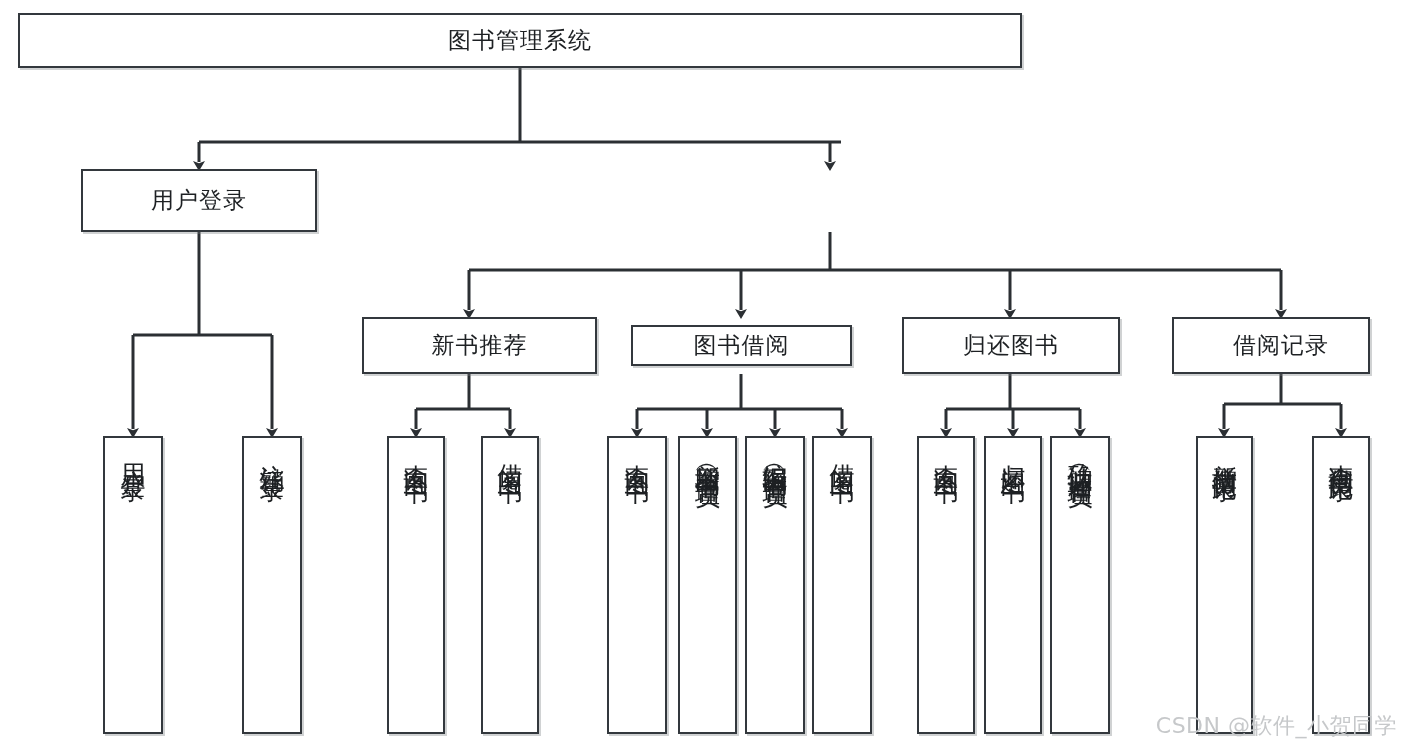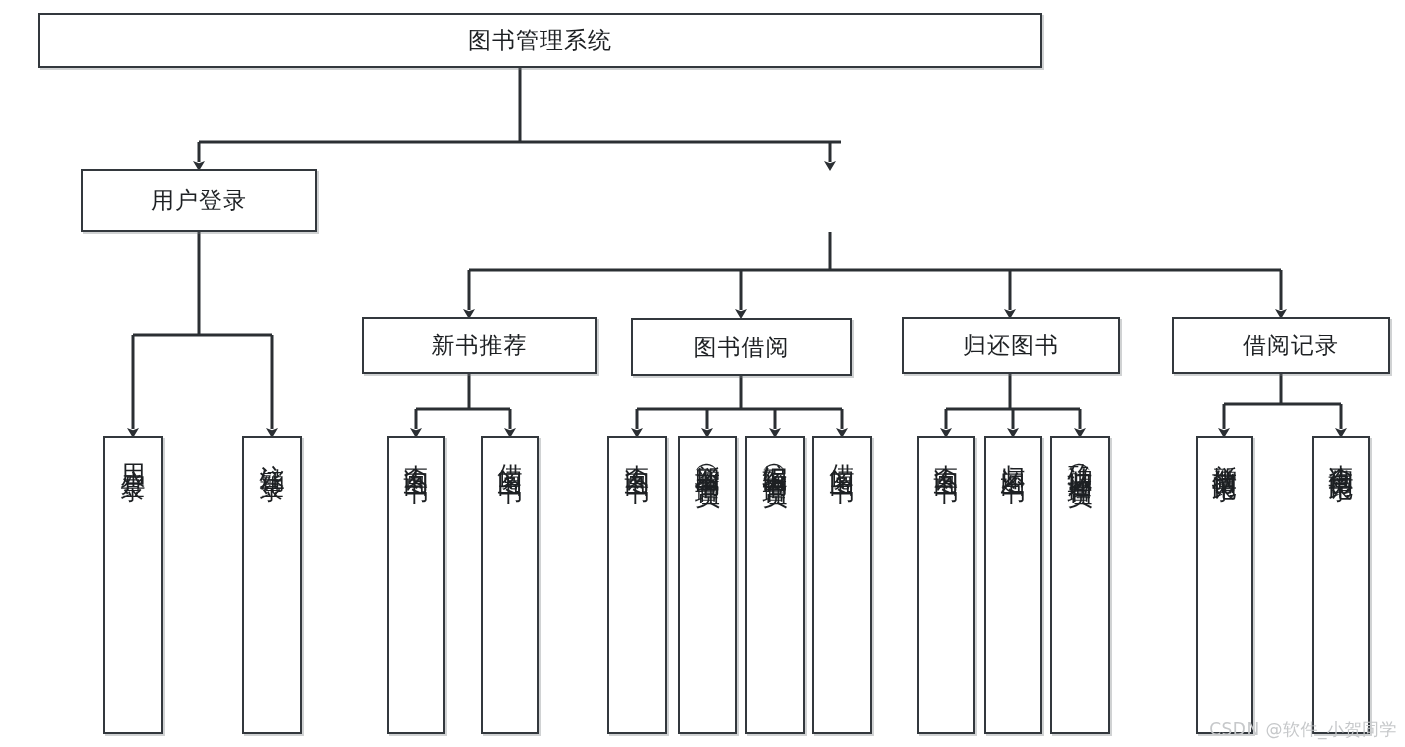--- a/index.html
+++ b/index.html
@@ -57,21 +57,21 @@
     letter-spacing: 5px;
     line-height: 1.0;
   }
   .node.vertical.tall-text .node-label {
     letter-spacing: 3px;
   }
   #watermark {
     position: absolute;
     right: 8px;
     bottom: 6px;
-    font-size: 17px;
+    font-size: 22px;
     color: #c6c8ca;
     letter-spacing: 0.5px;
     white-space: nowrap;
     pointer-events: none;
   }
 </style>
 </head>
 <body>
 
 <div id="canvas">
@@ -119,38 +119,38 @@
       <path d="M1013,409 L1013,429" marker-end="url(#arrow)"></path>
       <path d="M1080,409 L1080,429" marker-end="url(#arrow)"></path>
 
       <path d="M1281,374 L1281,404"></path>
       <path d="M1224,404 L1341,404"></path>
       <path d="M1224,404 L1224,429" marker-end="url(#arrow)"></path>
       <path d="M1341,404 L1341,429" marker-end="url(#arrow)"></path>
     </g>
   </svg>
 
-  <div class="node horizontal" style="left:18px; top:13px; width:1004px; height:55px;margin-left:20px;">
+  <div class="node horizontal" style="left:18px; top:13px; width:1004px; height:55px;">
     <span class="node-label">图书管理系统</span>
   </div>
 
   <div class="node horizontal" style="left:81px; top:169px; width:236px; height:63px;">
     <span class="node-label">用户登录</span>
   </div>
 
   <div class="node horizontal" style="left:362px; top:317px; width:235px; height:57px;">
     <span class="node-label">新书推荐</span>
   </div>
-  <div class="node horizontal" style="left:631px; top:318px; width:221px; height:58px;">
+  <div class="node horizontal" style="left:631px; top:325px; width:221px; height:41px;">
     <span class="node-label">图书借阅</span>
   </div>
   <div class="node horizontal" style="left:902px; top:317px; width:218px; height:57px;">
     <span class="node-label">归还图书</span>
   </div>
-  <div class="node horizontal" style="left:1172px; top:317px; width:218px; height:57px;padding-left:20px;">
+  <div class="node horizontal" style="left:1172px; top:317px; width:198px; height:57px;padding-left:20px;">
     <span class="node-label">借阅记录</span>
   </div>
 
   <div class="node vertical" style="left:103px; top:436px; width:60px; height:298px;">
     <span class="node-label">用户登录</span>
   </div>
   <div class="node vertical" style="left:242px; top:436px; width:60px; height:298px;">
     <span class="node-label">注销登录</span>
   </div>
 

